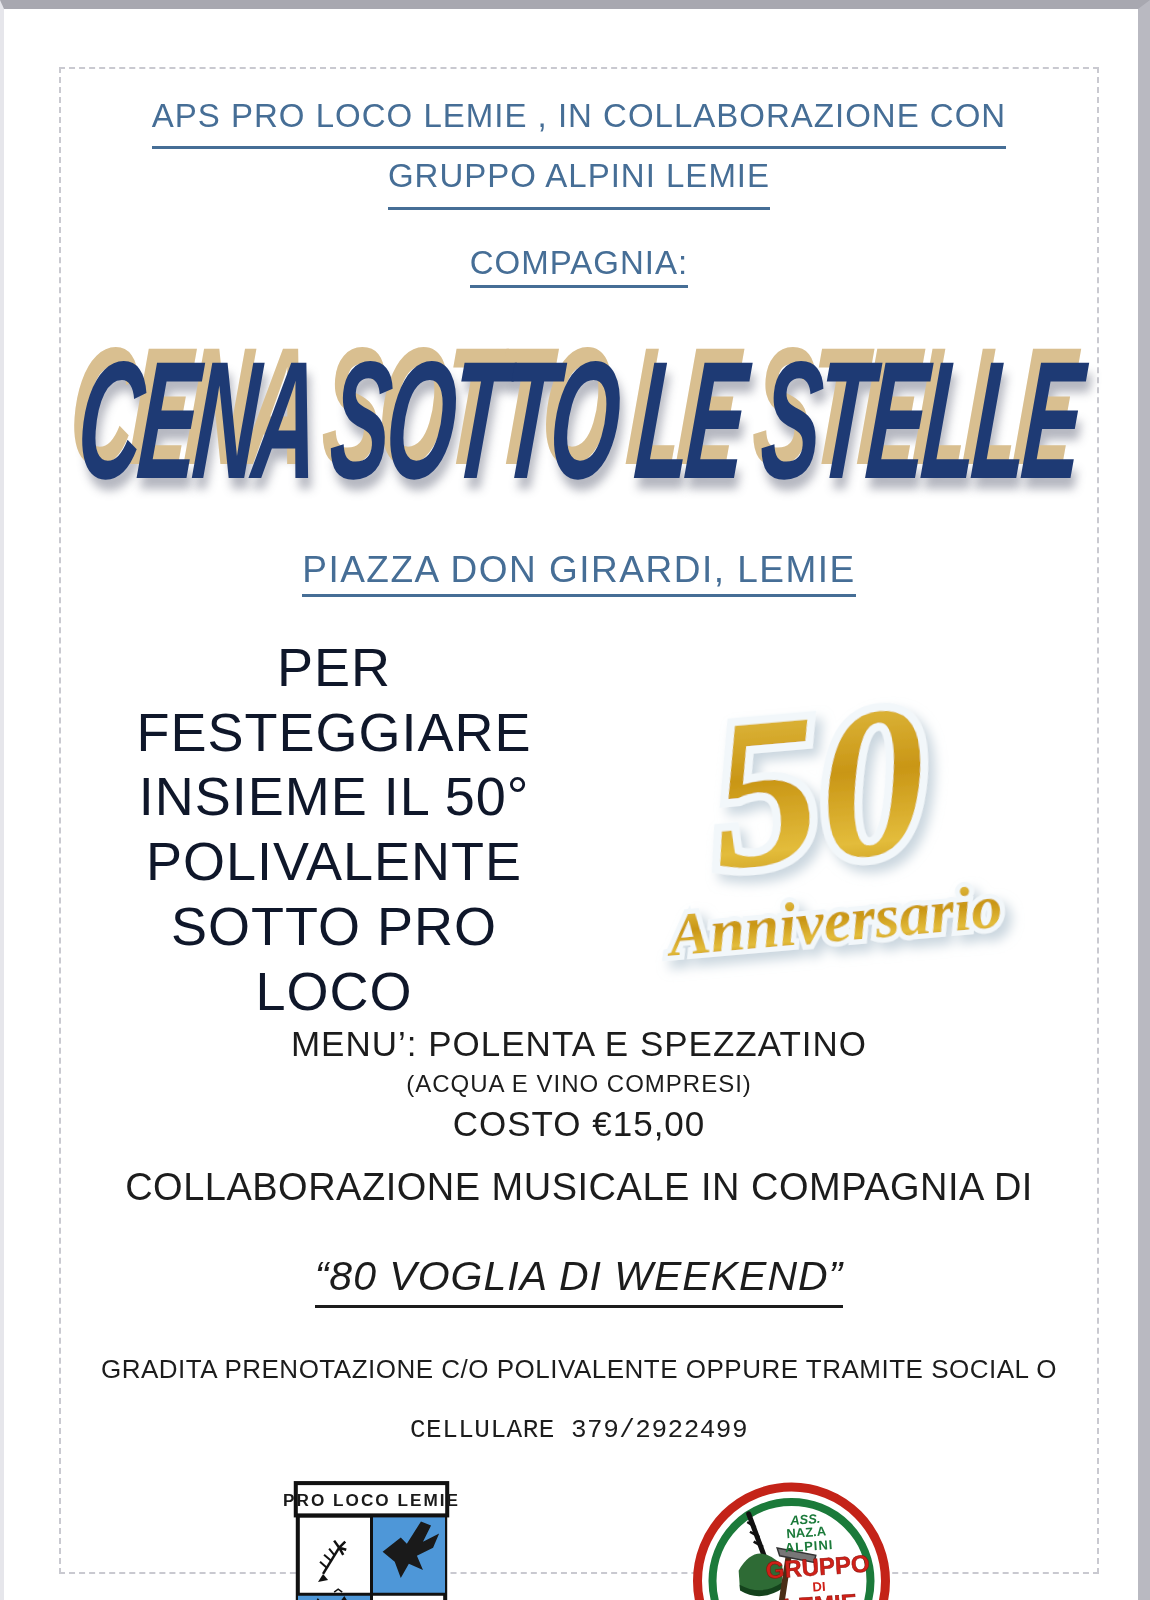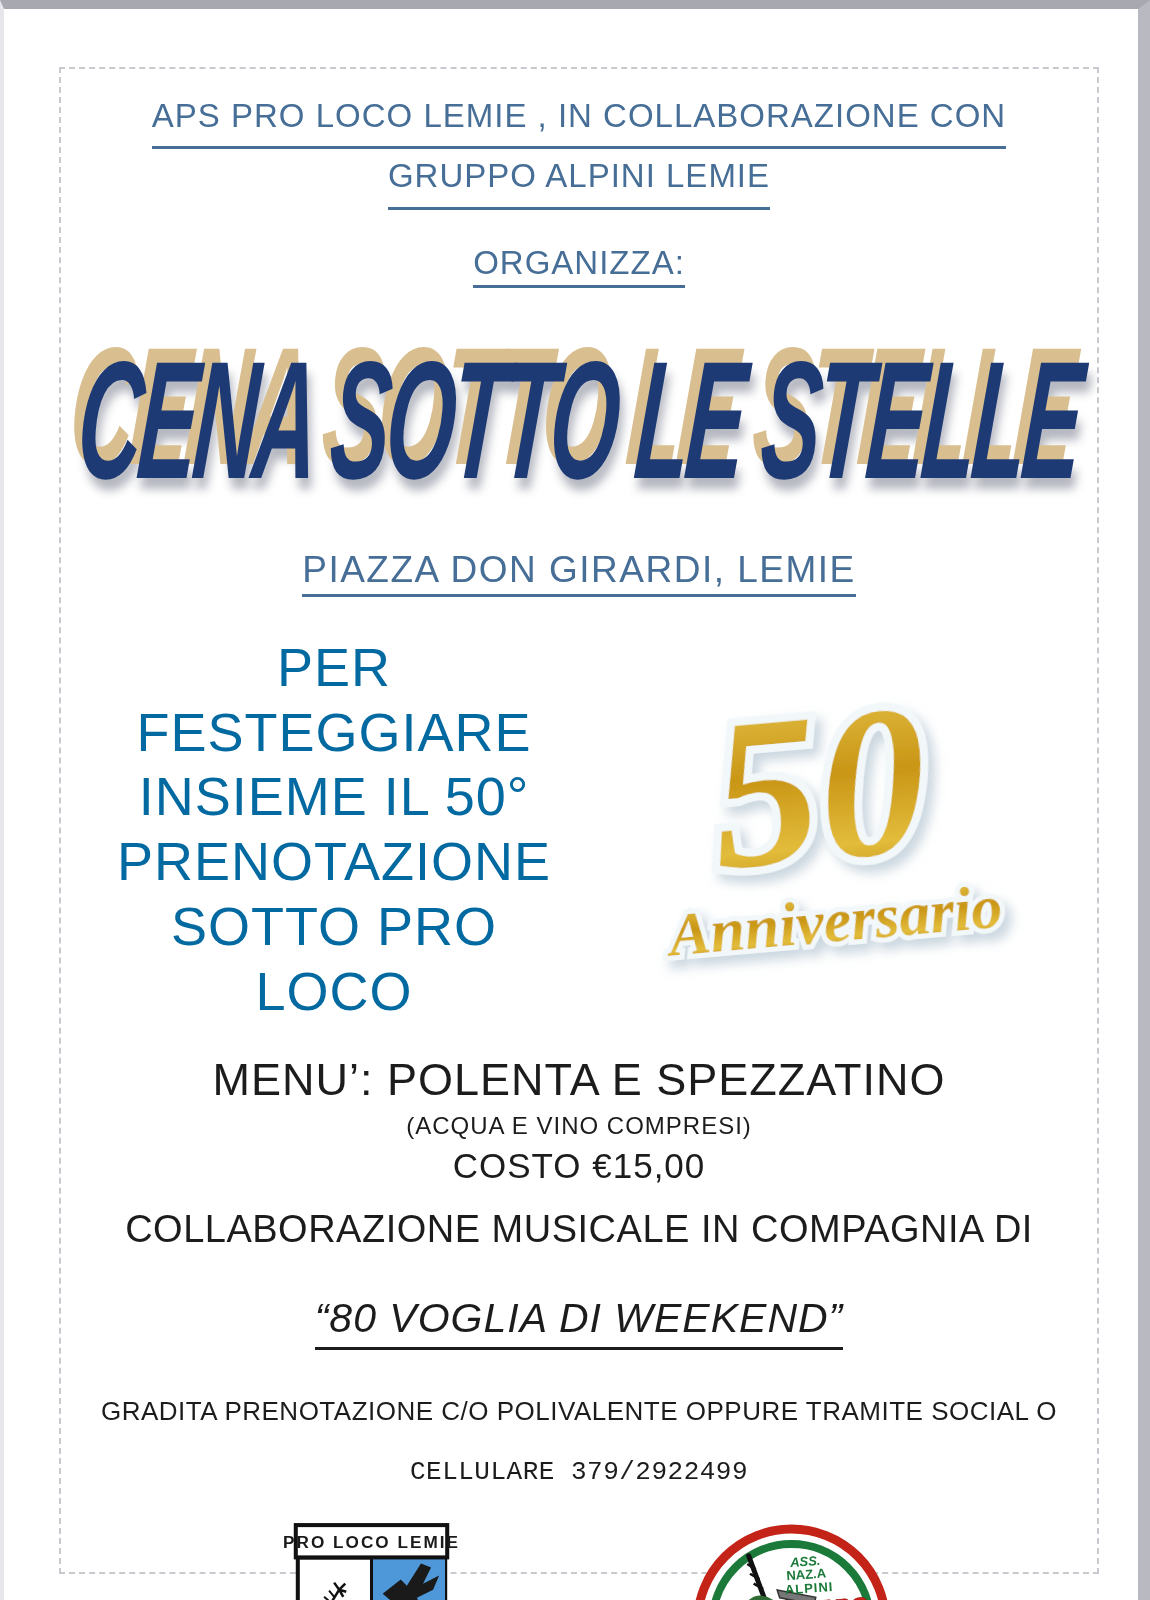--- a/index.html
+++ b/index.html
@@ -88,28 +88,28 @@
     margin-top:38px;
     display:flex;
     align-items:center;
     padding:0 24px 0 40px;
   }
   .celebrate{
     width:470px;
     font-size:54px;
     line-height:1.2;
     letter-spacing:1px;
-    color:#0369a1;
+    color:#0f172a;
     text-align:center;
   }
   .anniv{
     flex:1;
     display:flex;justify-content:center;align-items:center;
   }
-  .menu-line{margin-top:30px;font-size:45px;letter-spacing:1px;text-align:center;}
+  .menu-line{font-size:35px;letter-spacing:1px;text-align:center;}
   .menu-note{margin-top:6px;font-size:24px;letter-spacing:1px;}
   .cost-line{margin-top:6px;font-size:35px;letter-spacing:1px;}
   .entertainment{margin-top:22px;font-size:38px;letter-spacing:.5px;}
   .band{
     margin-top:44px;
     font-size:41px;
     font-style:italic;
     letter-spacing:1px;
     text-align:center;
   }
@@ -134,37 +134,37 @@
   <div class="frame"></div>
 
   <div class="content">
 
     <div class="hdr">
       <span class="u">APS PRO LOCO LEMIE , IN COLLABORAZIONE CON</span><br>
       <span class="u">GRUPPO ALPINI LEMIE</span>
     </div>
 
     <div class="organizza">
-      <span class="u">ORGANIZZA:</span>
+      <span class="u">COMPAGNIA:</span>
     </div>
 
     <div class="title-wrap">
       <span class="wordart">CENA SOTTO LE STELLE</span>
     </div>
 
     <div class="location">
       <span class="u">PIAZZA DON GIRARDI, LEMIE</span>
     </div>
 
 
     <div class="mid">
       <div class="celebrate">
         <div>PER FESTEGGIARE</div>
         <div>INSIEME IL 50°</div>
-        <div>PRENOTAZIONE</div>
+        <div>POLIVALENTE</div>
         <div>SOTTO PRO LOCO</div>
       </div>
       <div class="anniv">
         <svg width="420" height="310" viewBox="0 0 420 310">
           <defs>
             <linearGradient id="gold" x1="0" y1="0" x2="0" y2="1">
               <stop offset="0" stop-color="#E9C84F"></stop>
               <stop offset="0.45" stop-color="#C99616"></stop>
               <stop offset="0.75" stop-color="#E3BC3B"></stop>
               <stop offset="1" stop-color="#B8860B"></stop>

